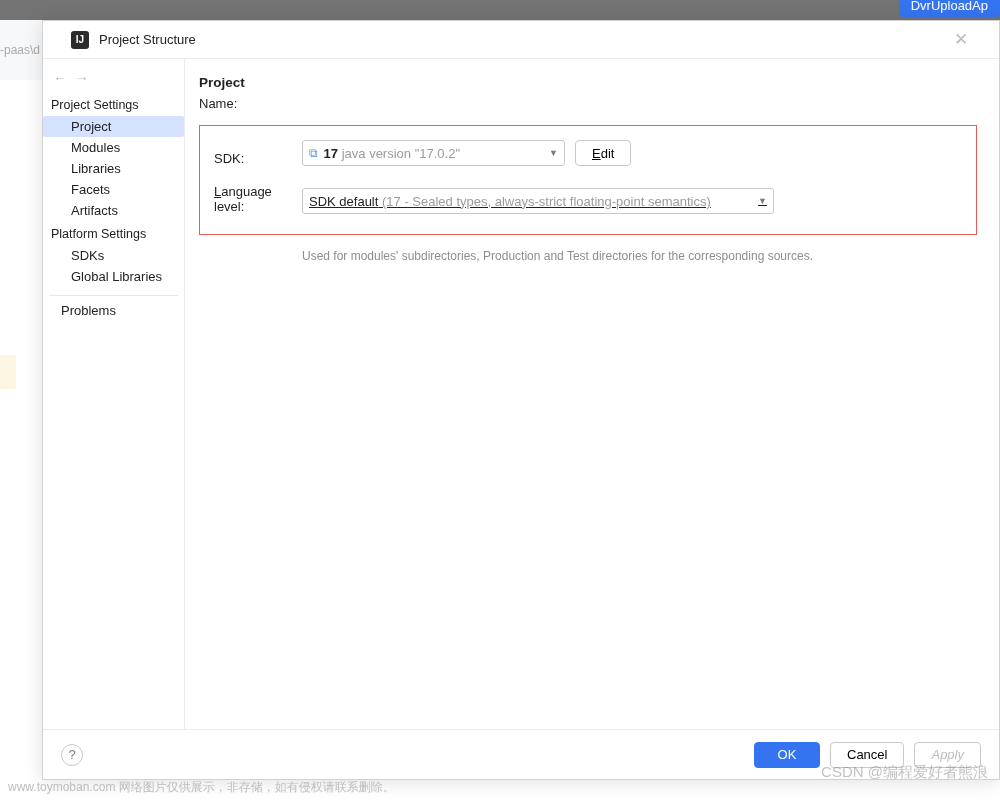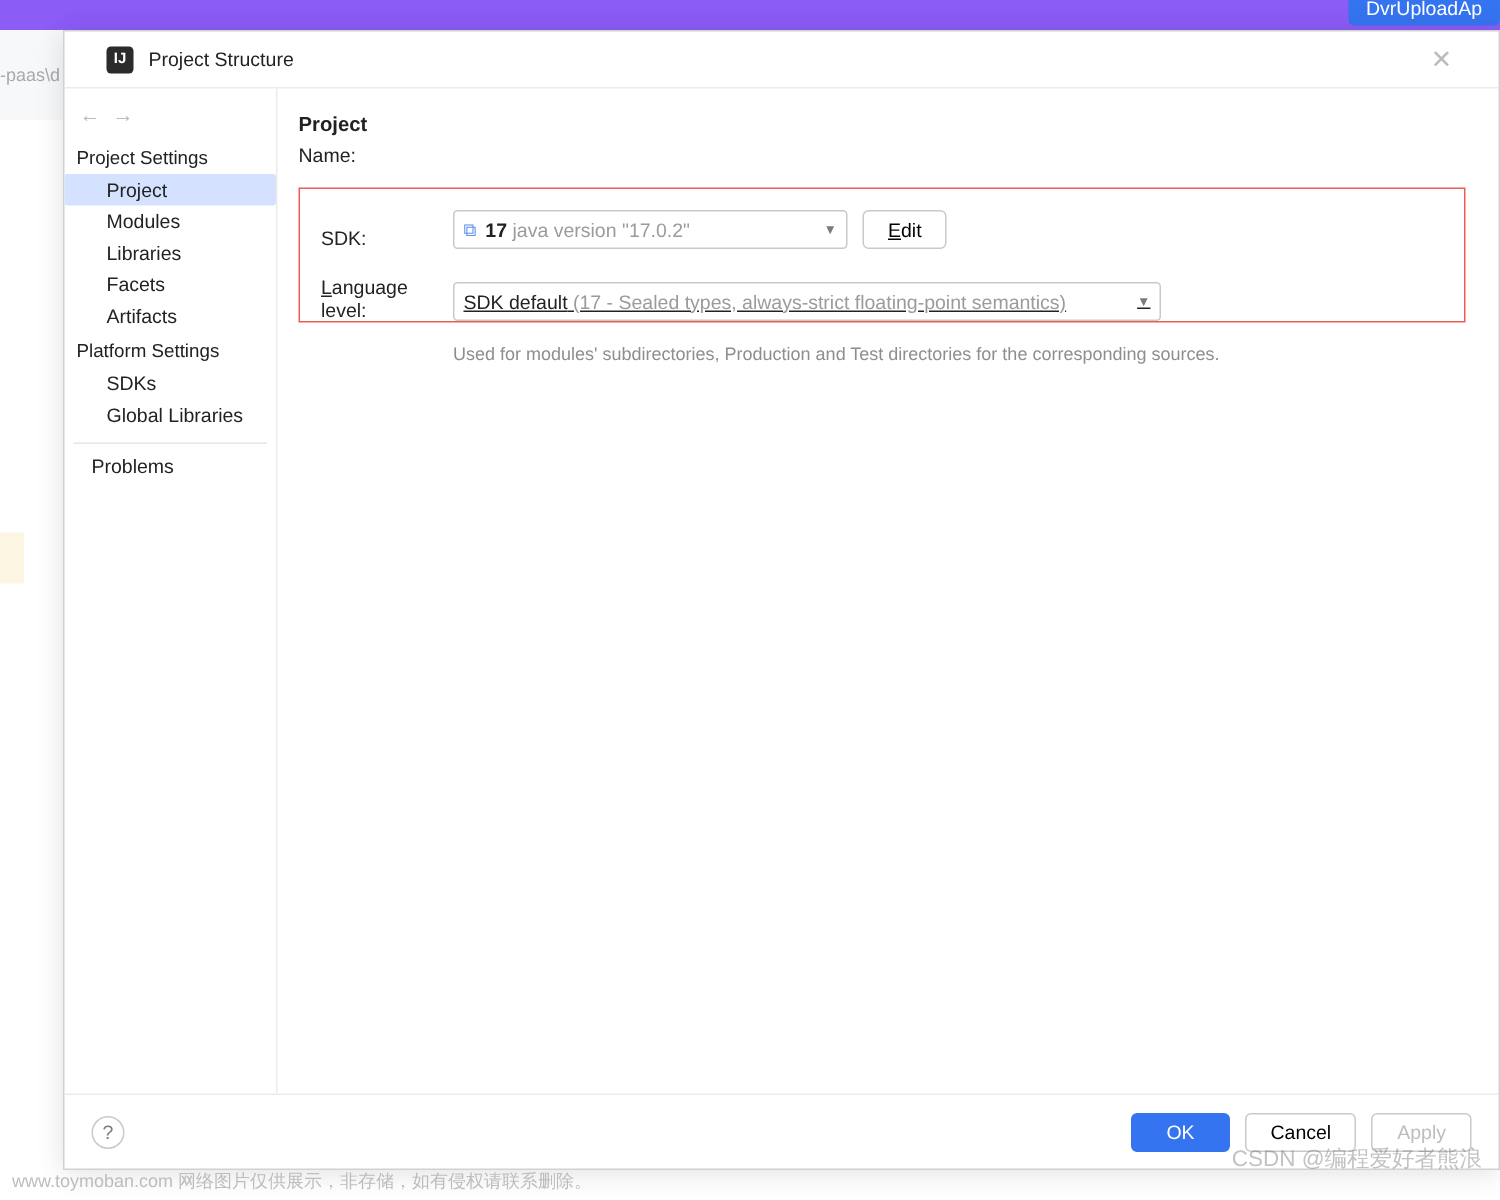--- a/index.html
+++ b/index.html
@@ -8,21 +8,21 @@
       font-size: 13px;
       background: #fff;
       color: #222;
       width: 1000px;
       height: 800px;
       overflow: hidden;
       position: relative;
     }
     .topbar {
       height: 20px;
-      background: #8b5cf6;
+      background: #737373;
       position: relative;
     }
     .topbar-btn {
       position: absolute;
       right: 0;
       top: -6px;
       background: #3574f0;
       color: #fff;
       padding: 4px 12px;
       border-radius: 4px;
@@ -154,21 +154,21 @@
     .txt-input {
       width: 340px;
       height: 26px;
       border: 1px solid #c9c9c9;
       border-radius: 3px;
       padding: 0 8px;
       font-size: 13px;
     }
     .highlight-box {
       border: 1px solid #ec5b56;
-      padding: 14px 18px 0 14px;
+      padding: 14px 18px 20px 14px;
       margin-bottom: 14px;
     }
     .highlight-box .form-row { margin-bottom: 18px; }
     .highlight-box .form-row:last-child { margin-bottom: 0; }
     .dropdown {
       display: flex;
       align-items: center;
       border: 1px solid #c9c9c9;
       border-radius: 3px;
       height: 26px;
@@ -239,21 +239,21 @@
       cursor: pointer;
     }
     .footer-buttons { margin-left: auto; display: flex; gap: 10px; }
     .btn.primary {
       background: #3574f0;
       border-color: #3574f0;
       color: #fff;
       min-width: 66px;
       justify-content: center;
     }
-    .btn.disabled { color: #bdbdbd; }
+    .btn.disabled { color: #bdbdbd; font-style: italic; }
     .watermark1 {
       position: absolute;
       left: 8px;
       bottom: 4px;
       color: #bdbdbd;
       font-size: 12px;
     }
     .watermark2 {
       position: absolute;
       right: 12px;

